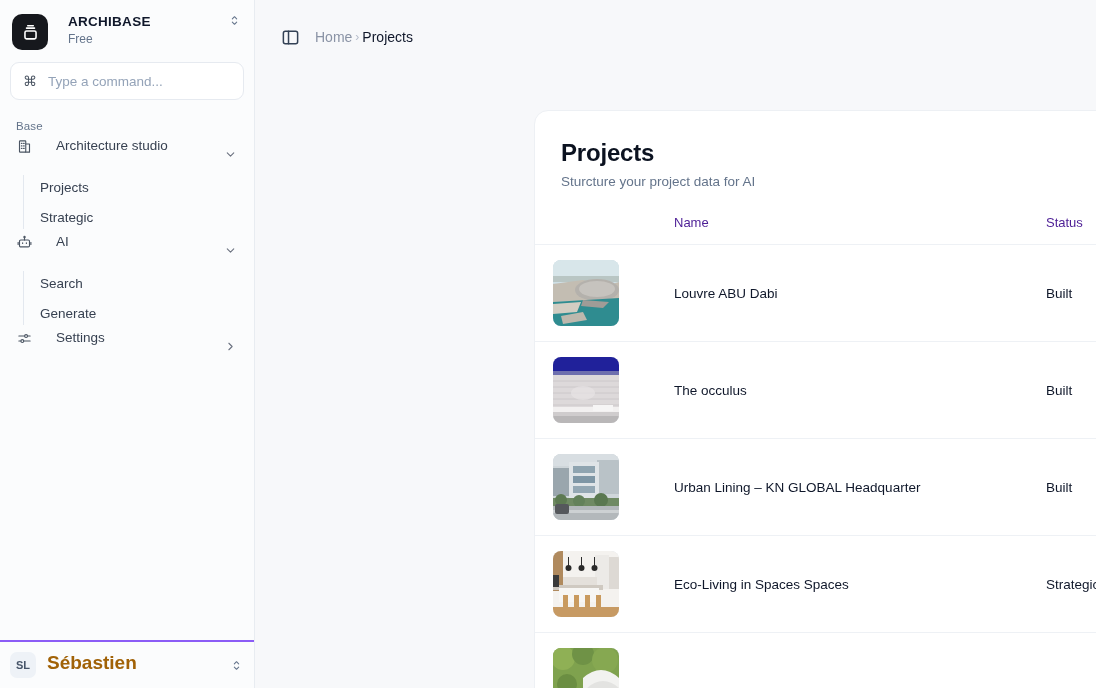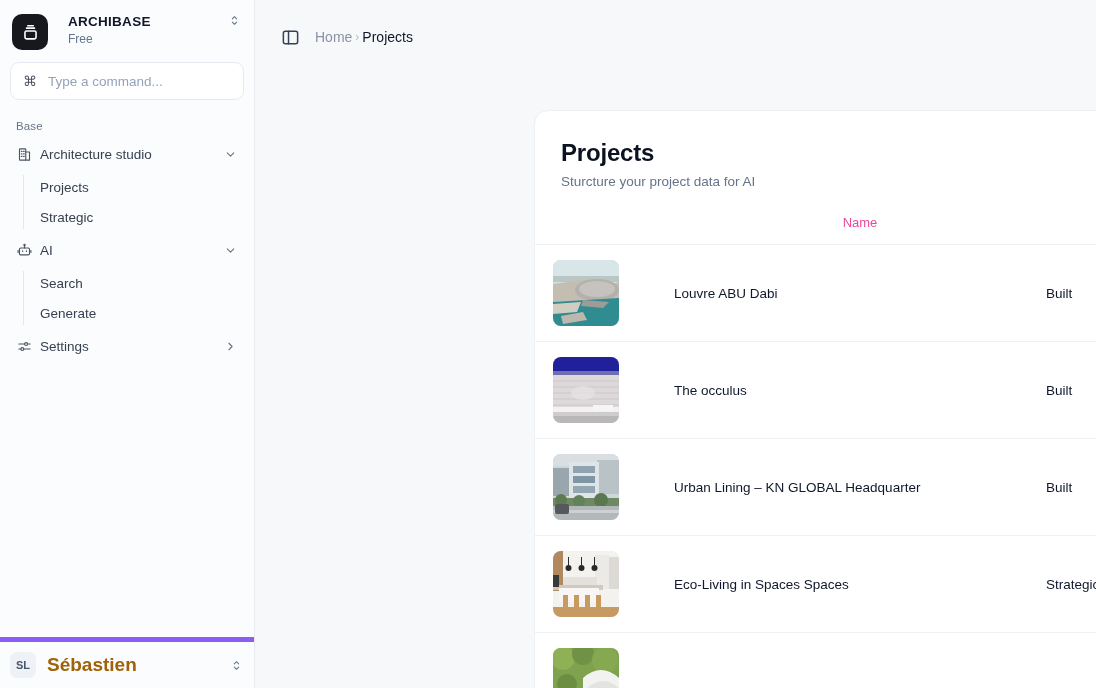--- a/index.html
+++ b/index.html
@@ -47,44 +47,44 @@
     border-radius:9px;
   }
   .cmd-key { color:#4b5563; font-size:14px; line-height:1; }
   .cmd-ph { color:#94a3b8; font-size:13.5px; }
 
   .nav { padding:20px 10px 0 10px; flex:1 1 auto; overflow:hidden; }
   .nav-label {
     font-size:11.5px; color:#64748b; padding:0 6px 6px 6px; letter-spacing:.01em;
   }
   .nav-row {
-    display:flex; align-items:center; gap:8px;
+    display:flex; gap:24px;
     height:32px; padding:0 6px; border-radius:7px;
     font-size:13.5px; color:#374151; cursor:pointer;
   }
   .nav-row .ic { width:16px; height:16px; flex:0 0 16px; display:flex;
                  align-items:center; justify-content:center; color:#4b5563; }
   .nav-row .lbl { flex:1 1 auto; white-space:nowrap; }
   .nav-row .chev { flex:0 0 14px; color:#6b7280; display:flex; align-items:center; }
 
   .subnav { position:relative; margin:2px 0 2px 0; padding-left:22px; }
   .subnav:before {
     content:""; position:absolute; left:13px; top:3px; bottom:3px;
     width:1px; background:#e3e8ef;
   }
   .sub-row {
     display:flex; align-items:center; height:30px; padding:0 8px;
     font-size:13.5px; color:#374151; border-radius:7px; cursor:pointer;
     white-space:nowrap;
   }
 
   .user-bar {
-    border-top:5px solid #8b5cf6;
+    border-top:2px solid #8b5cf6;
     padding:10px 10px;
-    display:flex; align-items:center; gap:11px;
+    display:flex; gap:11px;
     cursor:pointer;
   }
   .avatar {
     width:26px; height:26px; flex:0 0 26px; border-radius:7px;
     background:#eef2f7; color:#475569;
     font-size:11px; font-weight:600;
     display:flex; align-items:center; justify-content:center;
   }
   .user-name { flex:1 1 auto; font-size:19px; font-weight:700; color:#a16207; }
   .user-switch { flex:0 0 16px; color:#64748b; display:flex; align-items:center;
@@ -114,21 +114,21 @@
   }
   .card-head { padding:28px 26px 0 26px; }
   .page-title { font-size:24px; font-weight:700; color:#0b1220; letter-spacing:-.2px; }
   .page-sub { font-size:13.5px; color:#64748b; margin-top:7px; }
 
   table { width:100%; border-collapse:collapse; table-layout:fixed; margin-top:26px; }
   col.c-thumb { width:139px; }
   col.c-name  { width:372px; }
   col.c-status{ width:213px; }
   th {
-    font-size:13px; font-weight:400; color:#ec4899; text-align:center;
+    font-size:13px; font-weight:400; color:#4c1d95; text-align:left;
     padding:0 0 14px 0; border-bottom:1px solid #eef1f5;
   }
   td {
     font-size:13.5px; color:#0f172a; border-bottom:1px solid #eef1f5;
     padding:0; height:97px; vertical-align:middle;margin-left:47px;
   }
   tr:last-child td { border-bottom:1px solid #eef1f5; }
   .thumb {
     width:66px; height:66px; border-radius:8px; margin-left:18px;
     overflow:hidden; background:#dfe4ea;

